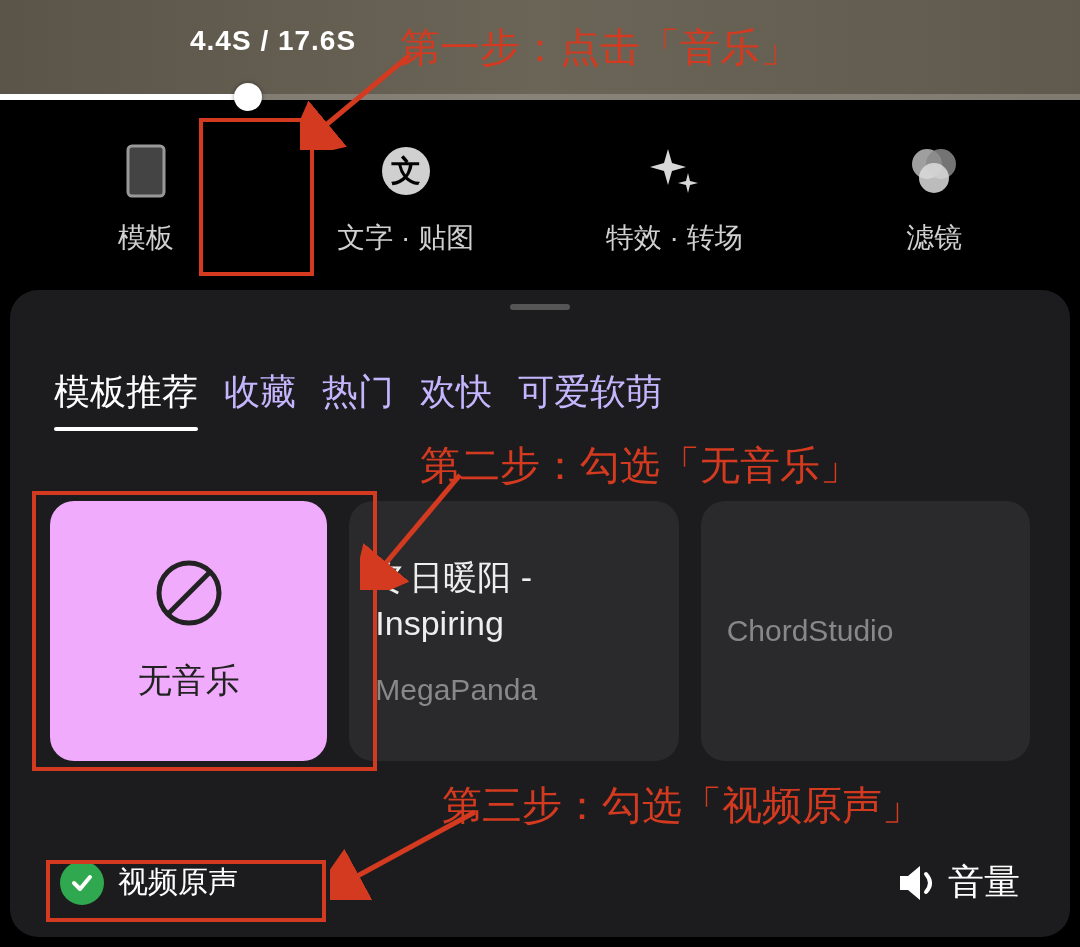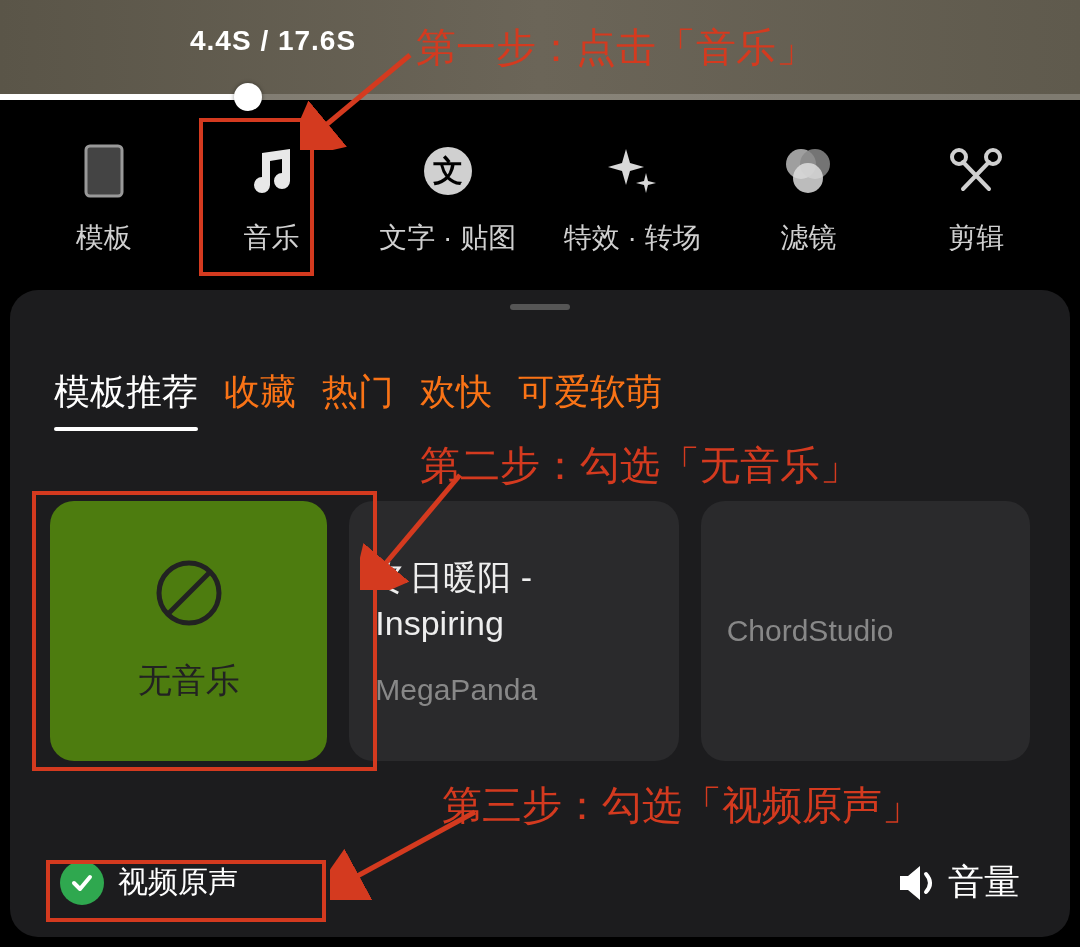--- a/index.html
+++ b/index.html
@@ -112,21 +112,21 @@
       border-radius: 3px;
     }
     .category-row {
       display: flex;
       align-items: center;
       gap: 26px;
       padding: 48px 44px 14px 44px;
       position: relative;
     }
     .cat-item {
-      color: #f97316;
+      color: #c4b5fd;
       font-size: 36px;
       white-space: nowrap;
       cursor: pointer;
     }
     .cat-item.active {
       color: #fff;
       font-weight: 500;
       position: relative;
     }
     .cat-item.active::after {
@@ -160,21 +160,21 @@
       height: 260px;
       border-radius: 24px;
       display: flex;
       flex-direction: column;
       align-items: center;
       justify-content: center;
       gap: 30px;
       cursor: pointer;
     }
     .music-card.no-music {
-      background: #4d7c0f;
+      background: #f0abfc;
       color: #222;
     }
     .music-card.track {
       background: #2a2a2c;
       color: #fff;
       align-items: flex-start;
       justify-content: center;
       padding: 0 26px;
       gap: 26px;
     }
@@ -251,28 +251,20 @@
   <div class="tool-item">
     <div class="tool-icon">
       <svg width="40" height="54" viewBox="0 0 40 54">
           <rect x="2" y="2" width="36" height="50" rx="4" fill="#444" stroke="#999" stroke-width="3"></rect>
         </svg>
     </div>
     <span class="tool-label">模板</span>
   </div>
   <div class="tool-item">
     <div class="tool-icon">
-      <svg width="56" height="56" viewBox="0 0 56 56">
-          <path d="M18 10 L46 6 L46 38 A8 8 0 1 1 38 30 L38 16 L26 18 L26 42 A8 8 0 1 1 18 34 Z" fill="#e8e8e8"></path>
-        </svg>
-    </div>
-    <span class="tool-label">音乐</span>
-  </div>
-  <div class="tool-item">
-    <div class="tool-icon">
       <svg width="52" height="52" viewBox="0 0 52 52">
           <circle cx="26" cy="26" r="24" fill="#d0d0d0"></circle>
           <text x="26" y="36" text-anchor="middle" font-size="30" fill="#000" font-weight="bold">文</text>
         </svg>
     </div>
     <span class="tool-label">文字 · 贴图</span>
   </div>
   <div class="tool-item">
     <div class="tool-icon">
       <svg width="52" height="52" viewBox="0 0 52 52">
@@ -284,31 +276,20 @@
   </div>
   <div class="tool-item">
     <div class="tool-icon">
       <svg width="54" height="50" viewBox="0 0 54 50">
           <circle cx="20" cy="18" r="15" fill="#bbb" opacity="0.85"></circle>
           <circle cx="34" cy="18" r="15" fill="#888" opacity="0.85"></circle>
           <circle cx="27" cy="32" r="15" fill="#ddd" opacity="0.85"></circle>
         </svg>
     </div>
     <span class="tool-label">滤镜</span>
-  </div>
-  <div class="tool-item">
-    <div class="tool-icon">
-      <svg width="54" height="48" viewBox="0 0 54 48">
-          <circle cx="10" cy="10" r="7" fill="none" stroke="#d0d0d0" stroke-width="4"></circle>
-          <circle cx="44" cy="10" r="7" fill="none" stroke="#d0d0d0" stroke-width="4"></circle>
-          <line x1="14" y1="15" x2="40" y2="42" stroke="#d0d0d0" stroke-width="4" stroke-linecap="round"></line>
-          <line x1="40" y1="15" x2="14" y2="42" stroke="#d0d0d0" stroke-width="4" stroke-linecap="round"></line>
-        </svg>
-    </div>
-    <span class="tool-label">剪辑</span>
   </div>
 </div>
 
 <div class="panel">
   <div class="panel-handle"></div>
 
   <div class="category-row">
     <span class="cat-item active">模板推荐</span>
     <span class="cat-item">收藏</span>
     <span class="cat-item">热门</span>
@@ -349,21 +330,21 @@
         </svg>
       <span>音量</span>
     </div>
   </div>
 </div>
 
 <div class="highlight-box" style="top:118px; left:199px; width:115px; height:158px;"></div>
 <div class="highlight-box" style="top:491px; left:32px; width:345px; height:280px;"></div>
 <div class="highlight-box" style="top:860px; left:46px; width:280px; height:62px;"></div>
 
-<div class="annotation" style="top:20px; left:416px;">第一步：点击「音乐」</div>
+<div class="annotation" style="top:20px; left:400px;">第一步：点击「音乐」</div>
 <div class="annotation" style="top:438px; left:420px;">第二步：勾选「无音乐」</div>
 <div class="annotation" style="top:778px; left:442px;">第三步：勾选「视频原声」</div>
 
 <svg class="arrow-svg" style="top:40px; left:300px; width:130px; height:110px;">
   <defs>
       <marker id="ah1" markerWidth="12" markerHeight="12" refX="2" refY="6" orient="auto">
         <path d="M0 0 L12 6 L0 12 Z" fill="#d43a1f"></path>
       </marker>
     </defs>
   <line x1="110" y1="15" x2="20" y2="90" stroke="#d43a1f" stroke-width="5" marker-end="url(#ah1)"></line>

